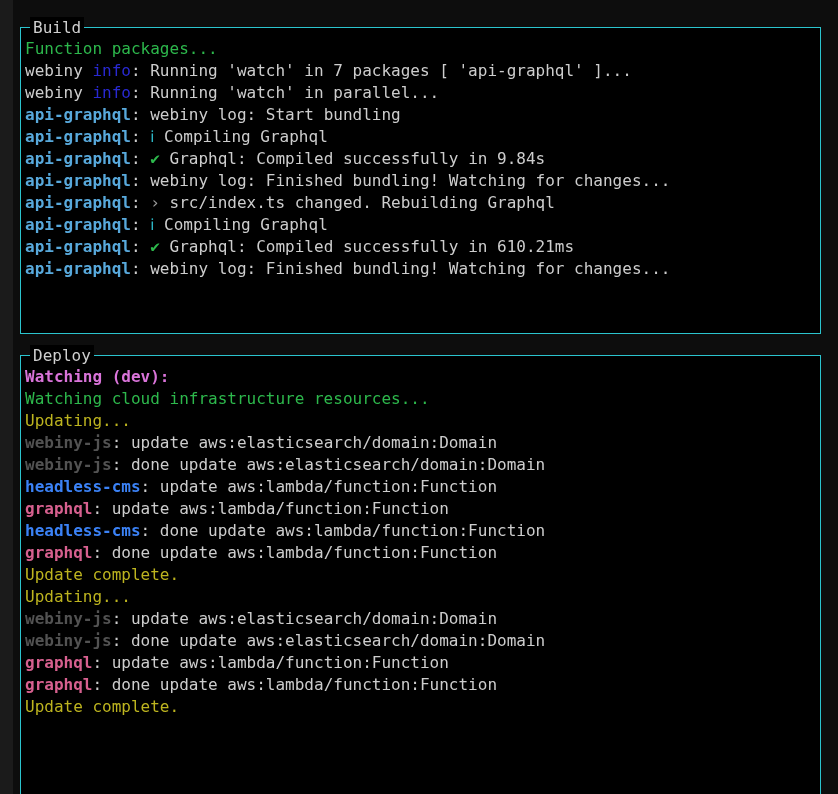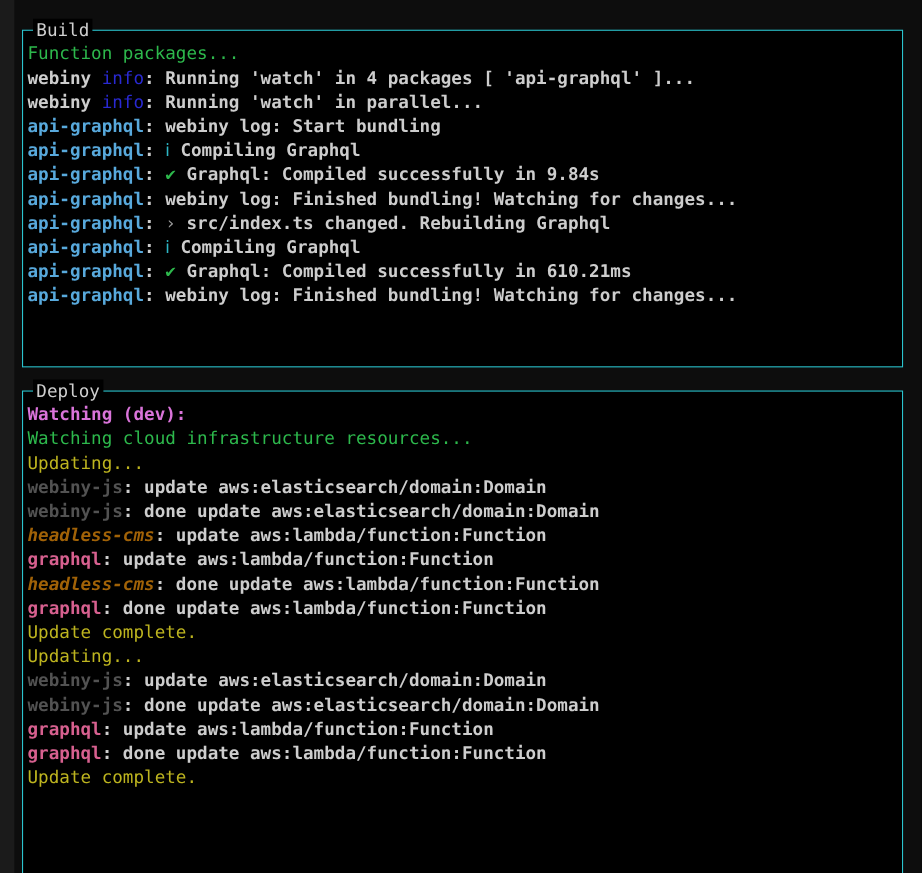--- a/index.html
+++ b/index.html
@@ -32,42 +32,42 @@
     background: #000000;
     padding: 0 3px;
     color: #cfcfcf;
     height: 22px;
   }
   .panel-content {
     padding: 10px 0 0 4px;
   }
   .line { height: 22px; white-space: pre; }
   .b { font-weight: bold; }
-  .c-text    { color: #cdcdcd; font-weight: bold; }
+  .c-text    { color: #cdcdcd; }
   .c-green   { color: #2db84c; }
   .c-blue    { color: #2929d2; }
   .c-skyblue { color: #58a9dc; }
   .c-cyan    { color: #2cb5c4; }
   .c-magenta { color: #da74da; }
   .c-yellow  { color: #bdb41f; }
   .c-pink    { color: #d7608f; }
-  .c-indigo  { color: #a16207; font-style: italic; }
+  .c-indigo  { color: #3b82f6; }
   .c-dim     { color: #525252; }
   .c-arrow   { color: #9b9b9b; }
 </style>
 </head>
 <body>
 
 <div class="window-edge"></div>
 
 <section class="panel panel-build">
   <div class="panel-title">Build</div>
   <div class="panel-content">
       <div class="line"><span class="c-green">Function packages...</span></div>
-      <div class="line"><span class="c-text">webiny </span><span class="c-blue">info</span><span class="c-text">: Running 'watch' in 4 packages [ 'api-graphql' ]...</span></div>
+      <div class="line"><span class="c-text">webiny </span><span class="c-blue">info</span><span class="c-text">: Running 'watch' in 7 packages [ 'api-graphql' ]...</span></div>
       <div class="line"><span class="c-text">webiny </span><span class="c-blue">info</span><span class="c-text">: Running 'watch' in parallel...</span></div>
       <div class="line"><span class="c-skyblue b">api-graphql</span><span class="c-text">: webiny log: Start bundling</span></div>
       <div class="line"><span class="c-skyblue b">api-graphql</span><span class="c-text">: </span><span class="c-cyan">ℹ</span><span class="c-text"> Compiling Graphql</span></div>
       <div class="line"><span class="c-skyblue b">api-graphql</span><span class="c-text">: </span><span class="c-green">✔</span><span class="c-text"> Graphql: Compiled successfully in 9.84s</span></div>
       <div class="line"><span class="c-skyblue b">api-graphql</span><span class="c-text">: webiny log: Finished bundling! Watching for changes...</span></div>
       <div class="line"><span class="c-skyblue b">api-graphql</span><span class="c-text">: </span><span class="c-arrow">›</span><span class="c-text"> src/index.ts changed. Rebuilding Graphql</span></div>
       <div class="line"><span class="c-skyblue b">api-graphql</span><span class="c-text">: </span><span class="c-cyan">ℹ</span><span class="c-text"> Compiling Graphql</span></div>
       <div class="line"><span class="c-skyblue b">api-graphql</span><span class="c-text">: </span><span class="c-green">✔</span><span class="c-text"> Graphql: Compiled successfully in 610.21ms</span></div>
       <div class="line"><span class="c-skyblue b">api-graphql</span><span class="c-text">: webiny log: Finished bundling! Watching for changes...</span></div>
     </div>

